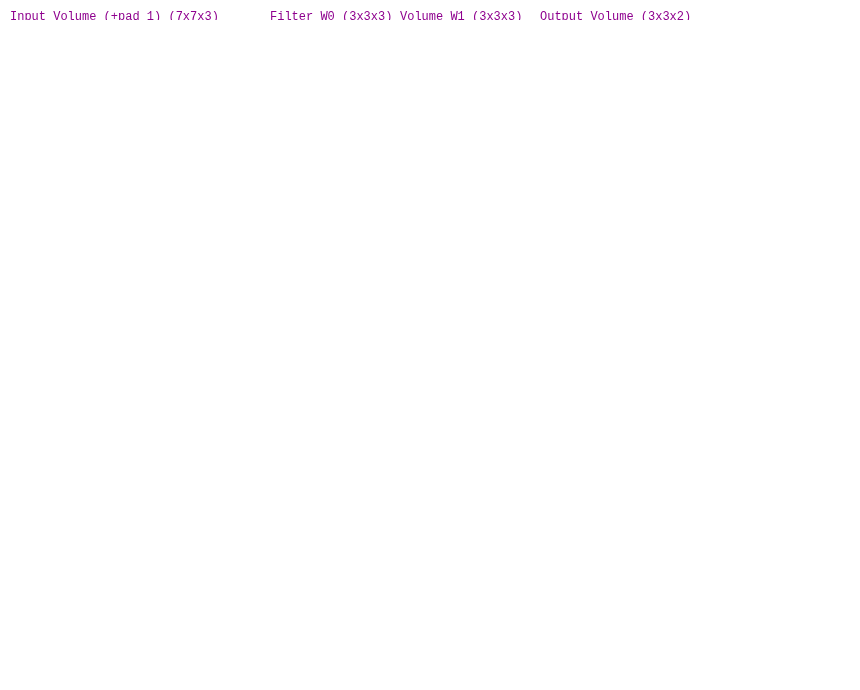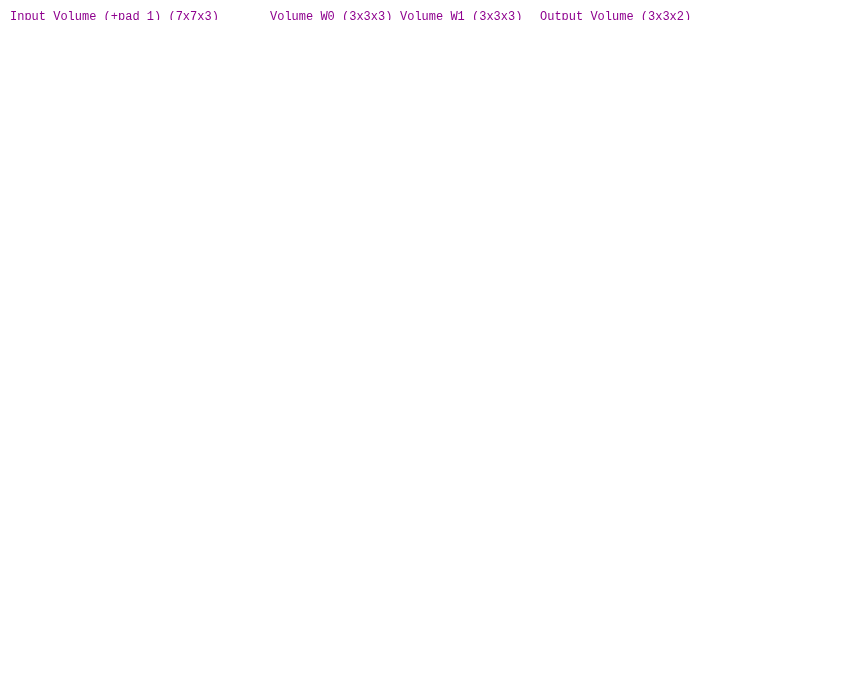--- a/index.html
+++ b/index.html
@@ -263,21 +263,21 @@
           <div class="cell pad">0</div>
           <div class="cell pad">0</div>
           <div class="cell pad">0</div>
           <div class="cell pad">0</div>
           <div class="cell pad">0</div>
           <div class="cell pad">0</div>
         </div></div><div style="height: 6px;"></div></div>
 </div>
 
 <div class="column col-w0">
-  <div class="header">Volume W0 (3x3x3)</div>
+  <div class="header">Filter W0 (3x3x3)</div>
   <div id="w0-slices"><div class="sublabel">w0[:,:,0]</div><div class="grid-wrap"><div class="grid"><div class="row">
             <div class="cell w0">1</div>
             <div class="cell w0">1</div>
             <div class="cell w0">-1</div>
           </div><div class="row">
             <div class="cell w0">-1</div>
             <div class="cell w0">0</div>
             <div class="cell w0">1</div>
           </div><div class="row">
             <div class="cell w0">-1</div>

